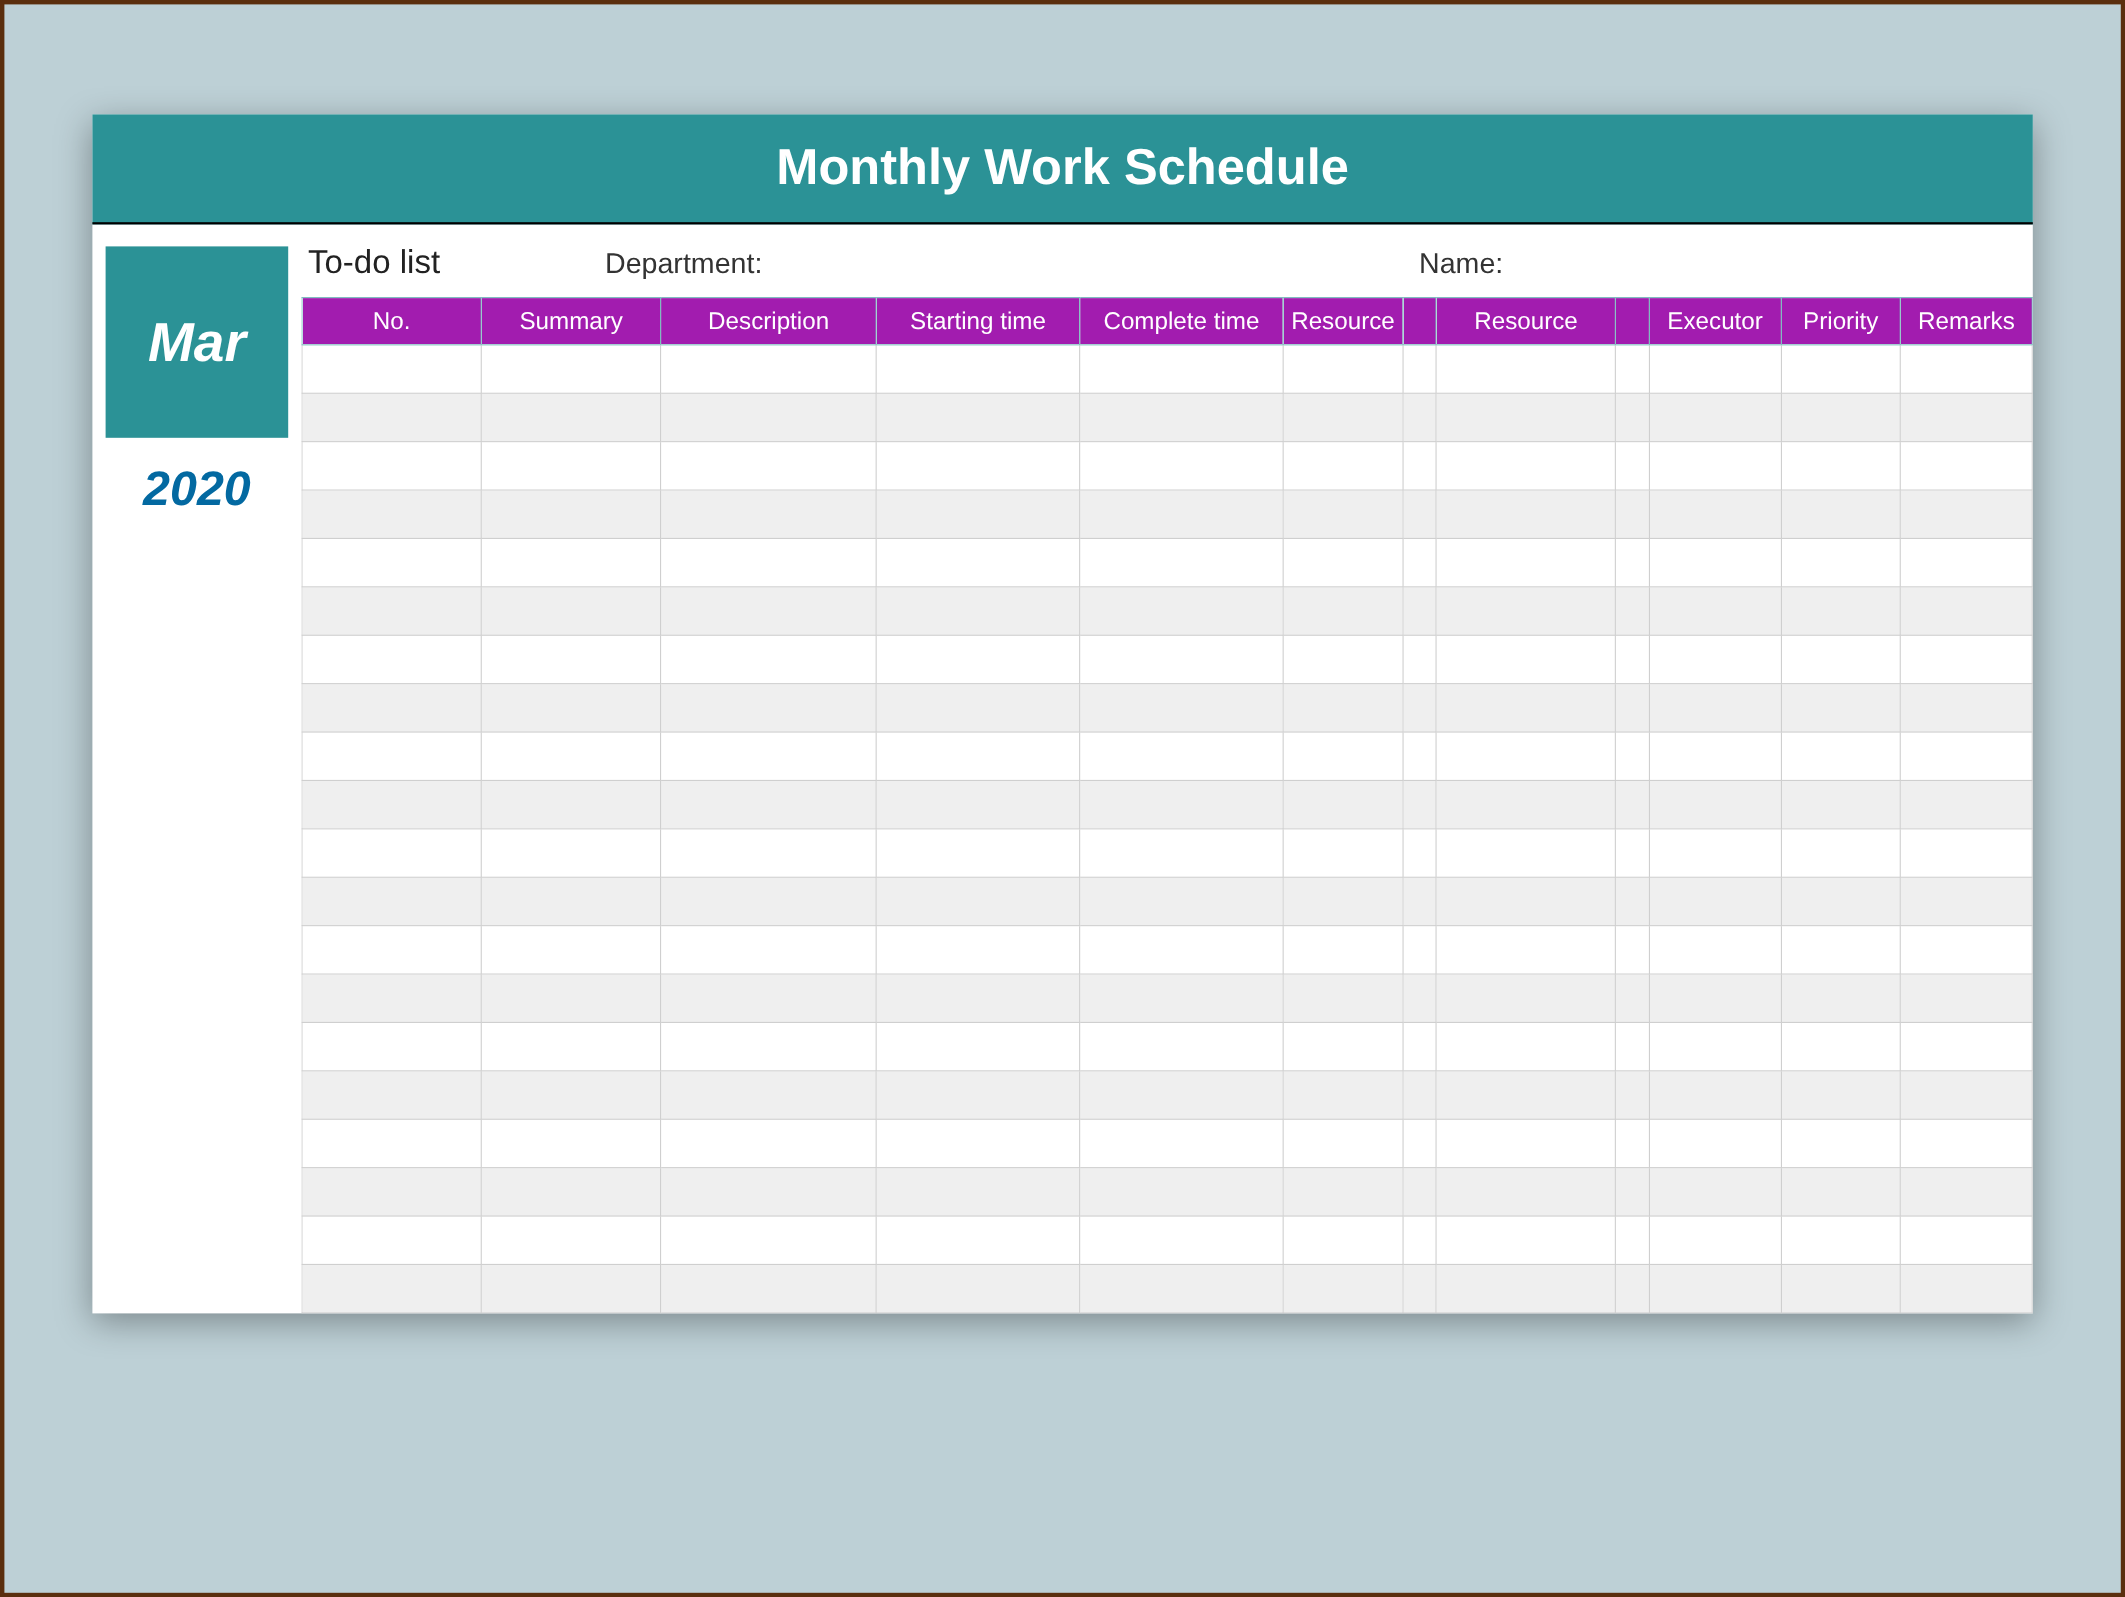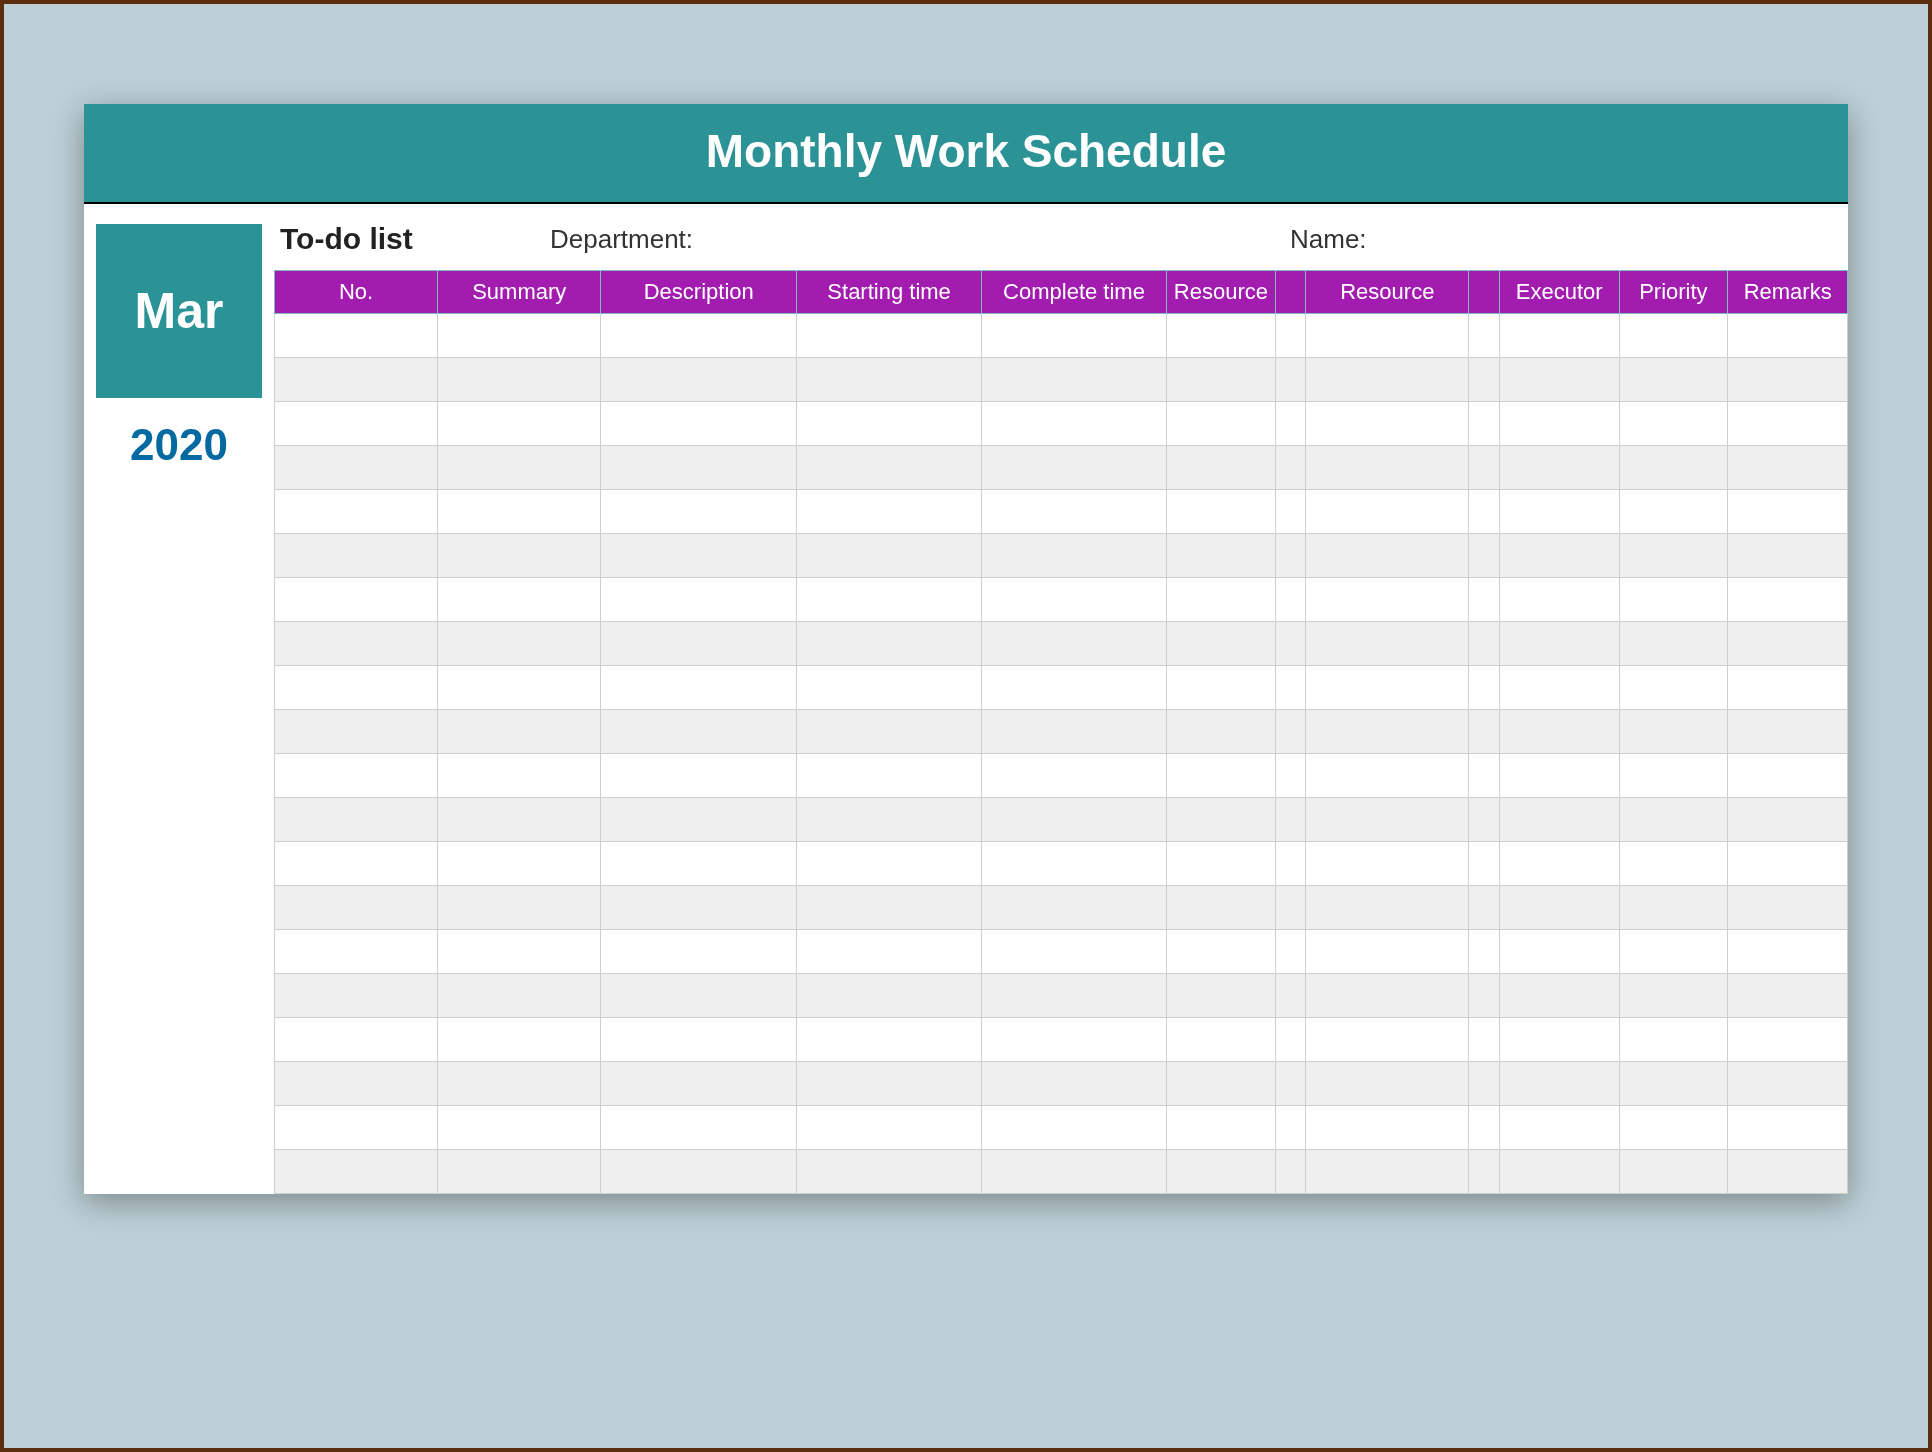--- a/index.html
+++ b/index.html
@@ -30,20 +30,21 @@
   }
   .body {
     display: flex;
     align-items: flex-start;
   }
   .side {
     width: 190px;
     flex: 0 0 190px;
     padding-top: 20px;
     text-align: center;
+    font-style: italic;
   }
   .month-box {
     background: #2b9296;
     color: #ffffff;
     font-size: 50px;
     font-weight: 700;
     margin: 0 12px 0 12px;
     padding: 58px 0;
   }
   .year {
@@ -56,21 +57,21 @@
     flex: 1;
     overflow: hidden;
   }
   .meta-row {
     display: flex;
     align-items: center;
     padding: 18px 6px 14px 6px;
     font-size: 26px;
     color: #333;
   }
-  .meta-row .todo { font-weight: 700; font-size: 30px; color:#222; width: 270px; }
+  .meta-row .todo { font-weight: 400; font-size: 30px; color:#222; width: 270px; }
   .meta-row .dept { width: 740px; }
   .meta-row .name { }
   table.grid {
     border-collapse: collapse;
     width: 100%;
     table-layout: fixed;
   }
   table.grid th {
     background: #a21caf;
     color: #ffffff;

